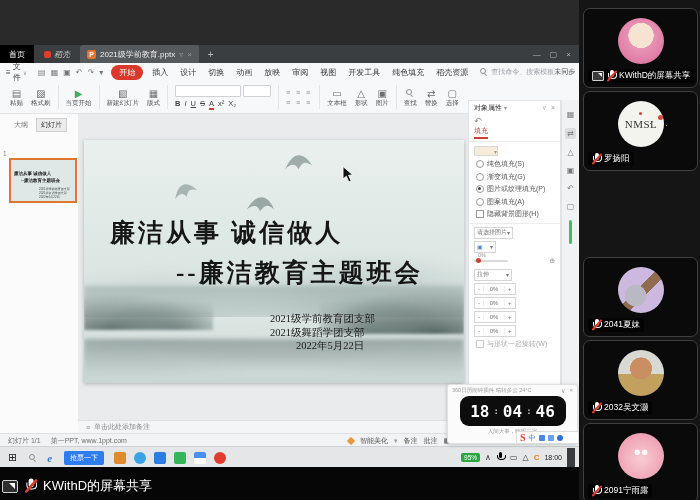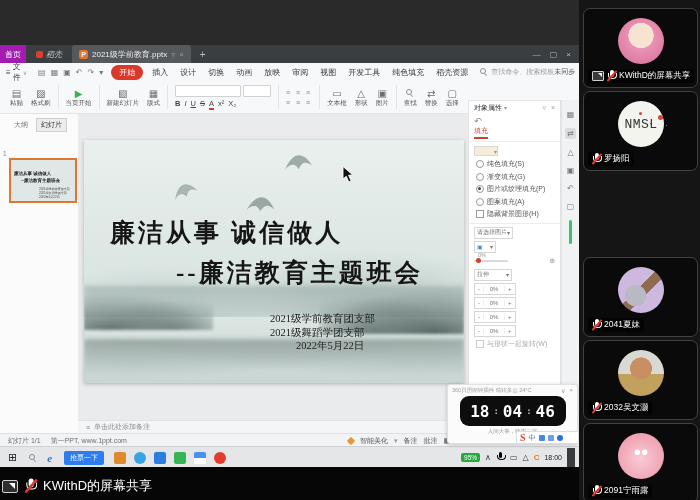--- a/index.html
+++ b/index.html
@@ -1,21 +1,21 @@
 <!DOCTYPE html>
 <html><head>
 <meta charset="utf-8">
 <style>
   html,body{margin:0;padding:0;background:#111;}
   #app{position:relative;width:700px;height:500px;background:#2a2a2a;overflow:hidden;
        font-family:"Liberation Sans","DejaVu Sans",sans-serif;-webkit-font-smoothing:antialiased;}
   .abs{position:absolute;}
   
   #tabbar{left:0;top:45px;width:579px;height:18px;background:#3b3e40;display:flex;align-items:center;font-size:8px;color:#ccc;}
-  .tab-home{width:26px;height:18px;background:#a21caf;color:#fff;display:flex;align-items:center;justify-content:center;}
+  .tab-home{width:34px;height:18px;background:#000000;color:#fff;display:flex;align-items:center;justify-content:center;}
   .tab-docer{height:18px;display:flex;align-items:center;gap:3px;padding:0 10px;font-style:italic;}
   .docer-dot{width:7px;height:7px;border-radius:2px;background:#e23c2e;}
   .tab-doc{height:18px;background:#56595c;color:#eee;display:flex;align-items:center;gap:4px;padding:0 7px;border-radius:3px 3px 0 0;}
   .p-badge{width:9px;height:9px;background:#e8742c;color:#fff;font-size:7px;font-weight:bold;display:flex;align-items:center;justify-content:center;border-radius:2px;}
   .tab-doc .dim{color:#9a9a9a;font-size:8px;}
   .tab-new{padding:0 9px;color:#bbb;font-size:10px;}
   .wincontrols{margin-left:auto;display:flex;gap:9px;padding-right:8px;color:#b5b5b5;font-size:8px;}
   #menubar{left:0;top:63px;width:579px;height:18px;background:#f7f8fa;border-bottom:1px solid #e7e8ea;display:flex;align-items:center;font-size:8px;color:#3c3c3c;}
   .file-btn{display:flex;align-items:center;gap:2px;padding:0 6px;color:#444;}
   .qbar{display:flex;gap:5px;color:#777;font-size:8px;padding:0 5px;}
@@ -134,21 +134,21 @@
   .mic .slash{position:absolute;left:4px;top:-1px;width:2px;height:14px;background:#e0392e;transform:rotate(42deg);border-radius:1px;z-index:2;}
   .mic.big{transform:scale(1.25);margin:0 3px;}
   
   #sidebar{left:579px;top:0;width:121px;height:500px;background:#151515;}
   .ptile{position:absolute;left:4px;width:113px;height:78px;background:#0a0a0a;border:1px solid #404040;border-radius:7px;overflow:hidden;}
   .pavatar{position:absolute;left:34px;top:9px;width:46px;height:46px;border-radius:50%;}
   .plabel{position:absolute;left:4px;bottom:4px;display:flex;align-items:center;gap:3px;background:rgba(0,0,0,.55);padding:1px 4px;border-radius:2px;max-width:100px;}
   .plabel .nm{color:#fff;font-size:8.5px;white-space:nowrap;overflow:hidden;text-overflow:ellipsis;}
   .av1{background:radial-gradient(circle at 50% 38%,#f7e3d2 0 34%,rgba(247,227,210,0) 35%),radial-gradient(circle at 50% 42%,#f0a8c4 0%,#e07da6 70%);}
   .av2{background:#f4f4ee;display:flex;align-items:center;justify-content:center;}
-  .av2 .nmsl{font-size:13px;color:#333;font-family:Liberation Mono, monospace;letter-spacing:.5px;}
+  .av2 .nmsl{font-size:11px;color:#333;font-family:Liberation Serif, serif;letter-spacing:.5px;}
   .av2::before{content:"";position:absolute;left:40px;top:14px;width:5px;height:5px;border-radius:50%;background:#d24a3a;box-shadow:-20px -4px 0 -1px #d24a3a,-10px 6px 0 -2px #333,6px 8px 0 -2px #e2903a;}
   .av3{background:linear-gradient(#6d4a3a 0 36%,#f4dcc8 36% 62%,#b49ad6 62%);}
   .av4{background:radial-gradient(circle at 38% 62%,#b9b9c4 0 26%,rgba(185,185,196,0) 27%),linear-gradient(135deg,#cdb9e0 0 45%,#8f6b50 45% 60%,#cdb9e0 60%);}
   .av5{background:radial-gradient(circle at 50% 40%,#c98f63 0 30%,rgba(201,143,99,0) 31%),linear-gradient(#d9d9d4 0 52%,#c2a05e 52%);}
   .av6{background:radial-gradient(circle at 42% 42%,#fff 0 7%,rgba(255,255,255,0) 8%),radial-gradient(circle at 58% 42%,#fff 0 7%,rgba(255,255,255,0) 8%),radial-gradient(circle at 50% 55%,#f8ccd4 0%,#ef9fb2 75%);}
   .cursor-svg{position:absolute;z-index:4;}
 </style>
 </head>
 <body>
 

